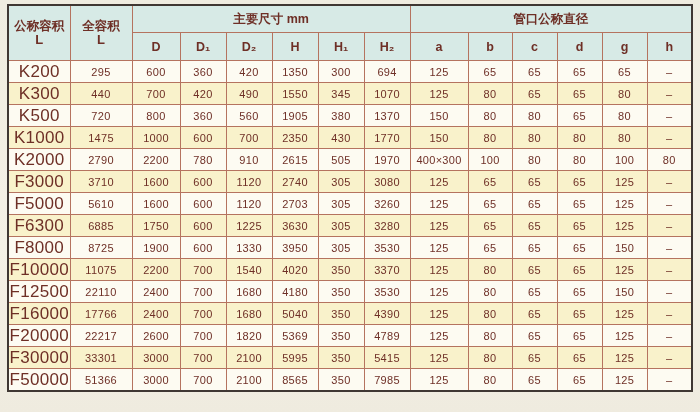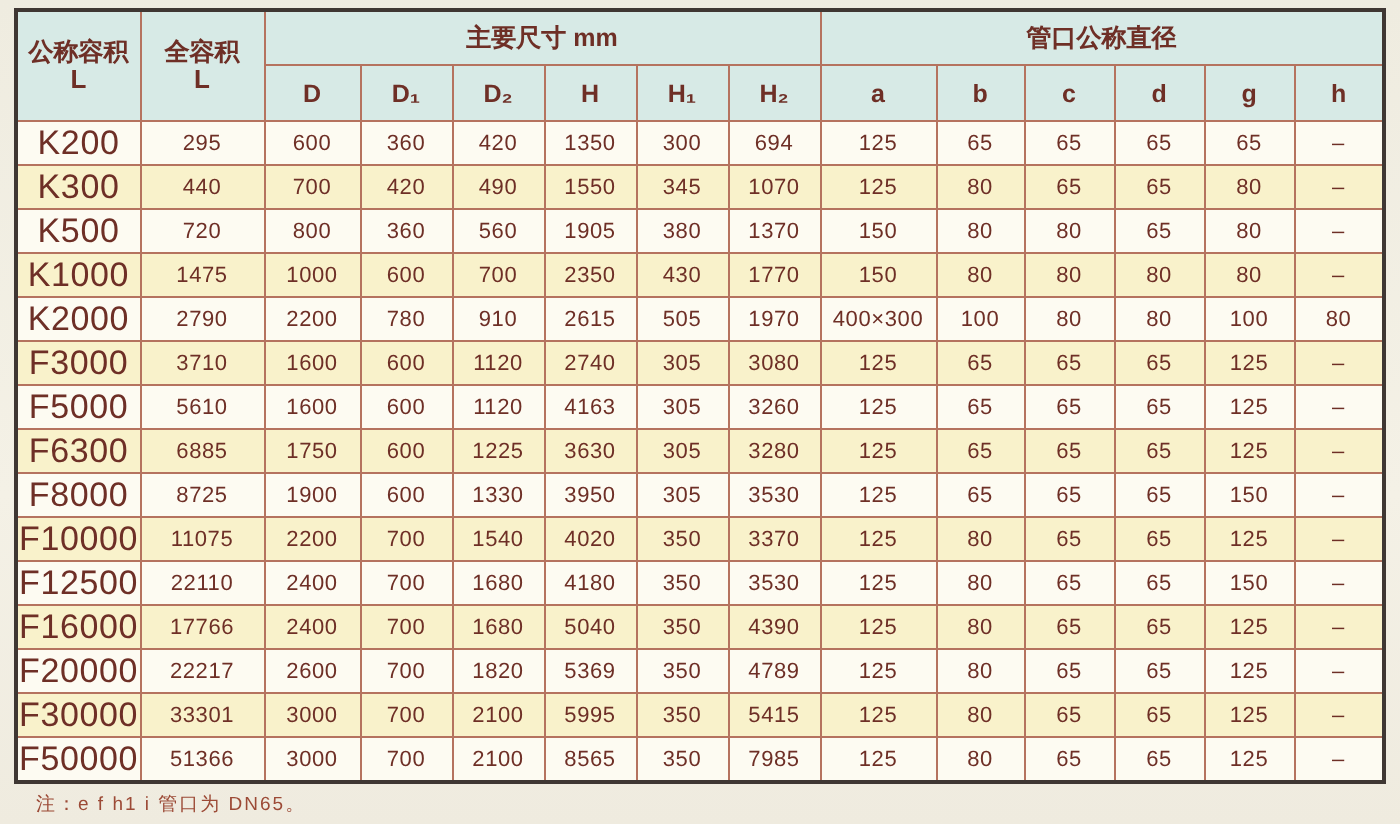--- a/index.html
+++ b/index.html
@@ -203,21 +203,21 @@
           <td>65</td>
           <td>125</td>
           <td>–</td>
         </tr>
         <tr class="white">
           <td class="model">F5000</td>
           <td>5610</td>
           <td>1600</td>
           <td>600</td>
           <td>1120</td>
-          <td>4163</td>
+          <td>2703</td>
           <td>305</td>
           <td>3260</td>
           <td>125</td>
           <td>65</td>
           <td>65</td>
           <td>65</td>
           <td>125</td>
           <td>–</td>
         </tr>
         <tr class="cream">
@@ -344,14 +344,13 @@
           <td>125</td>
           <td>80</td>
           <td>65</td>
           <td>65</td>
           <td>125</td>
           <td>–</td>
         </tr>
       </tbody>
   </table>
 
-  <div class="note">注：e  f  h1  i 管口为 DN65。</div>
 </div>
 
 </body></html>

